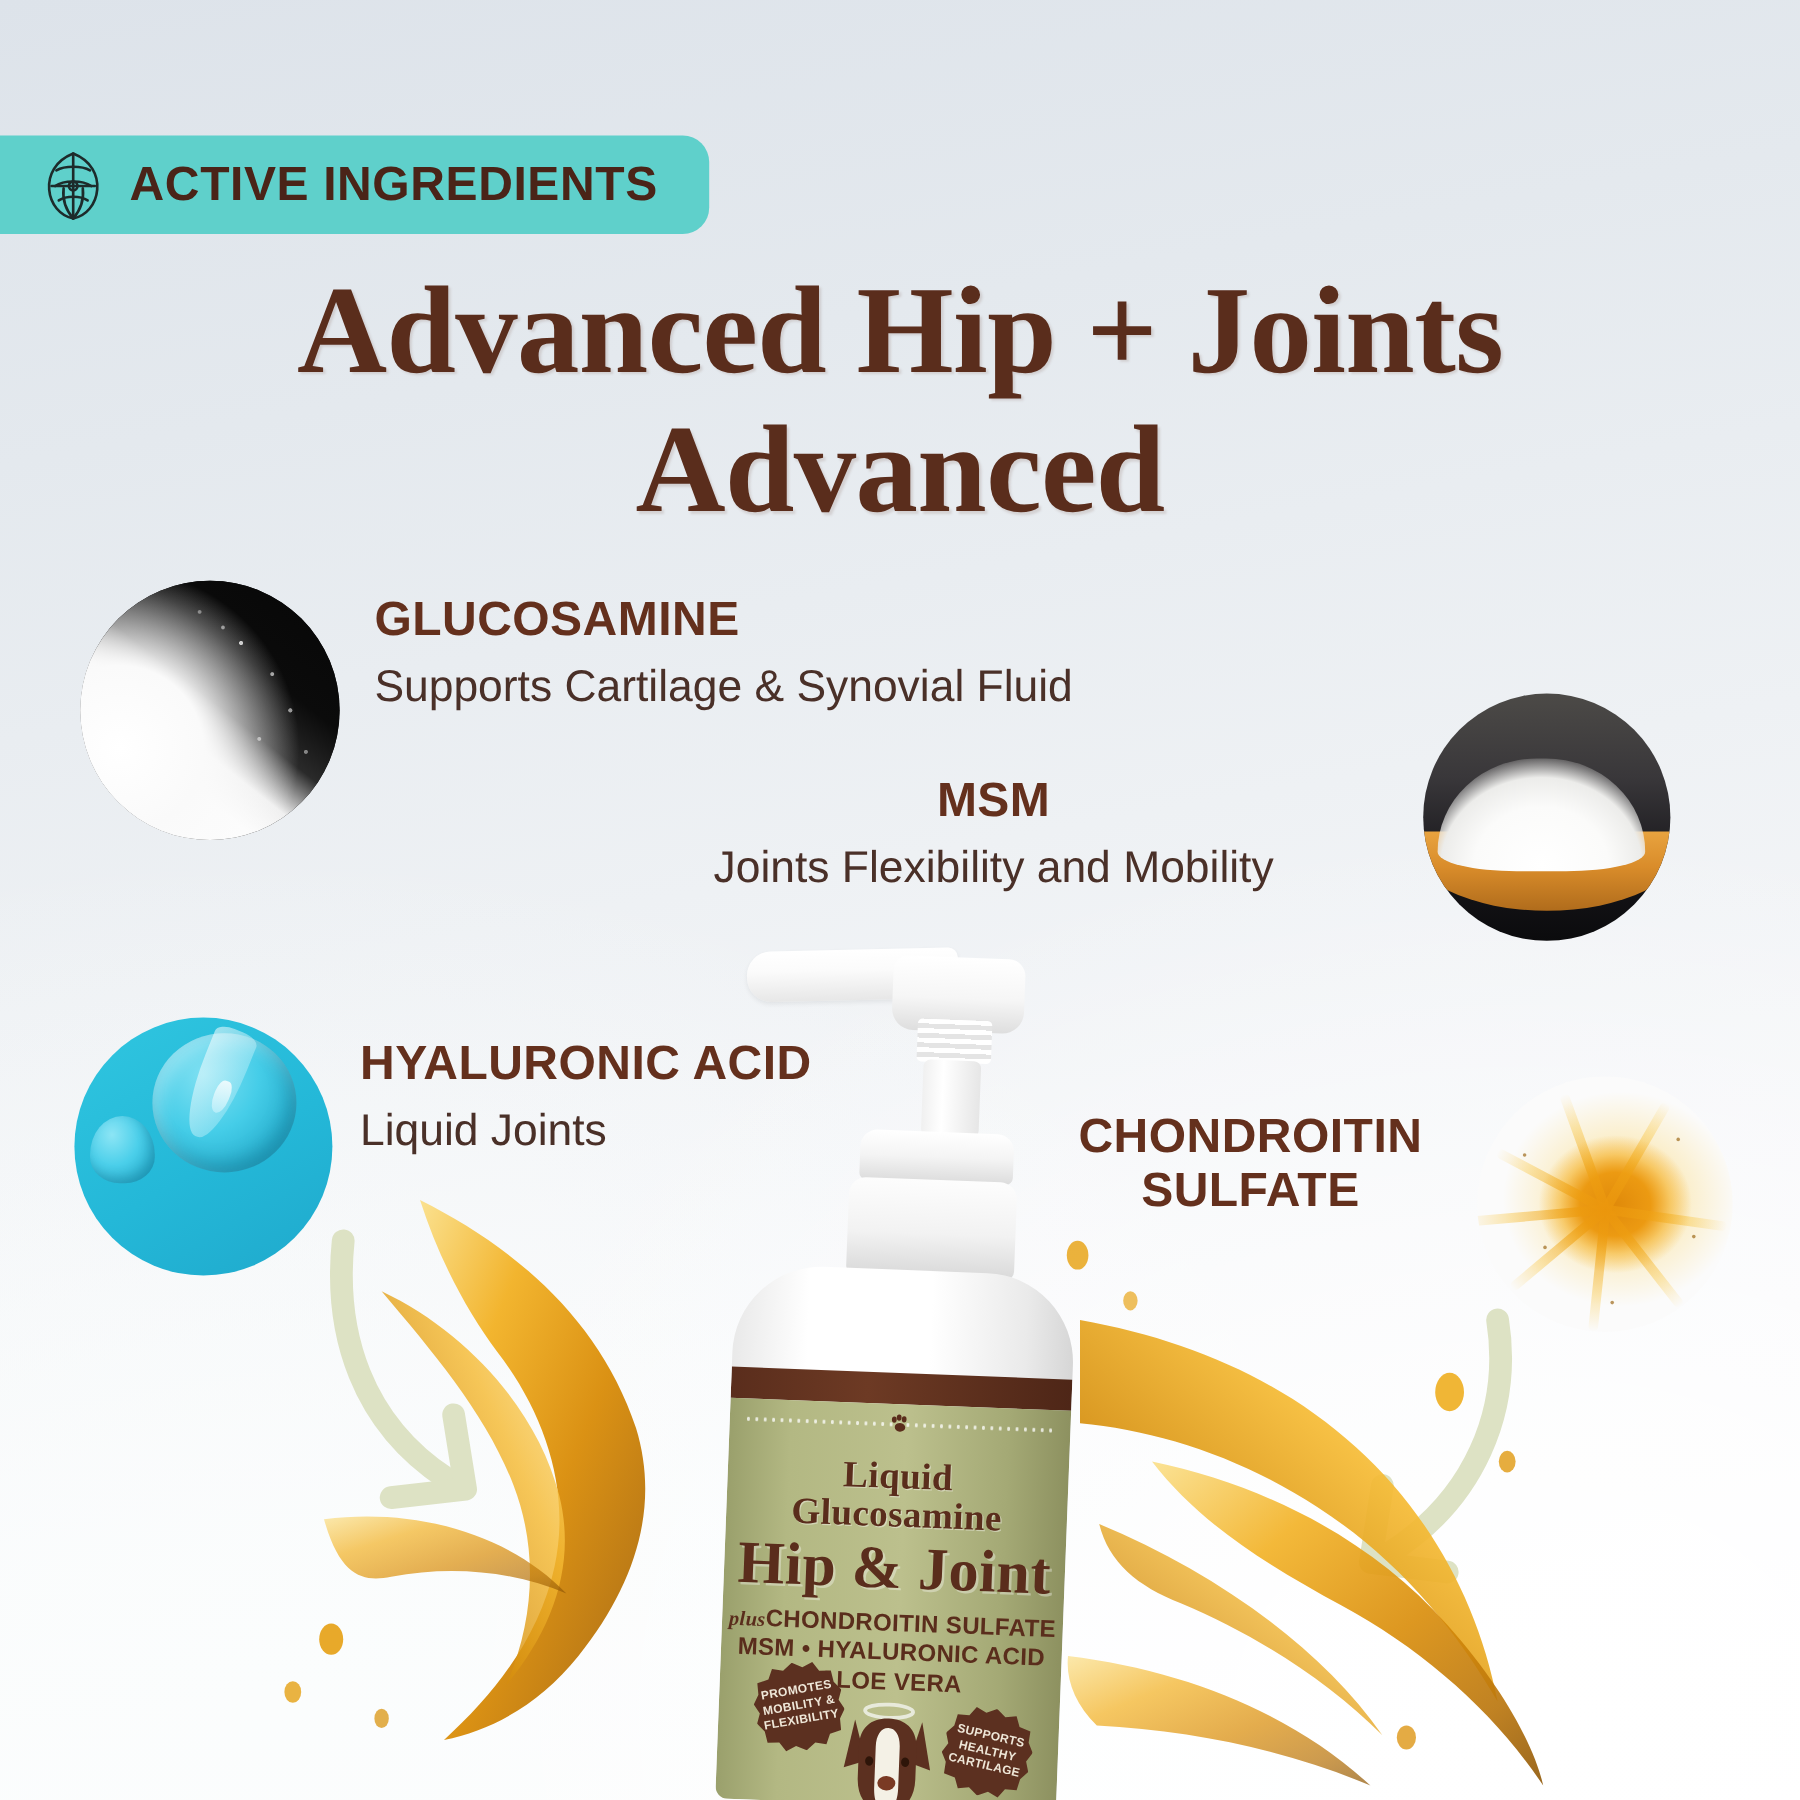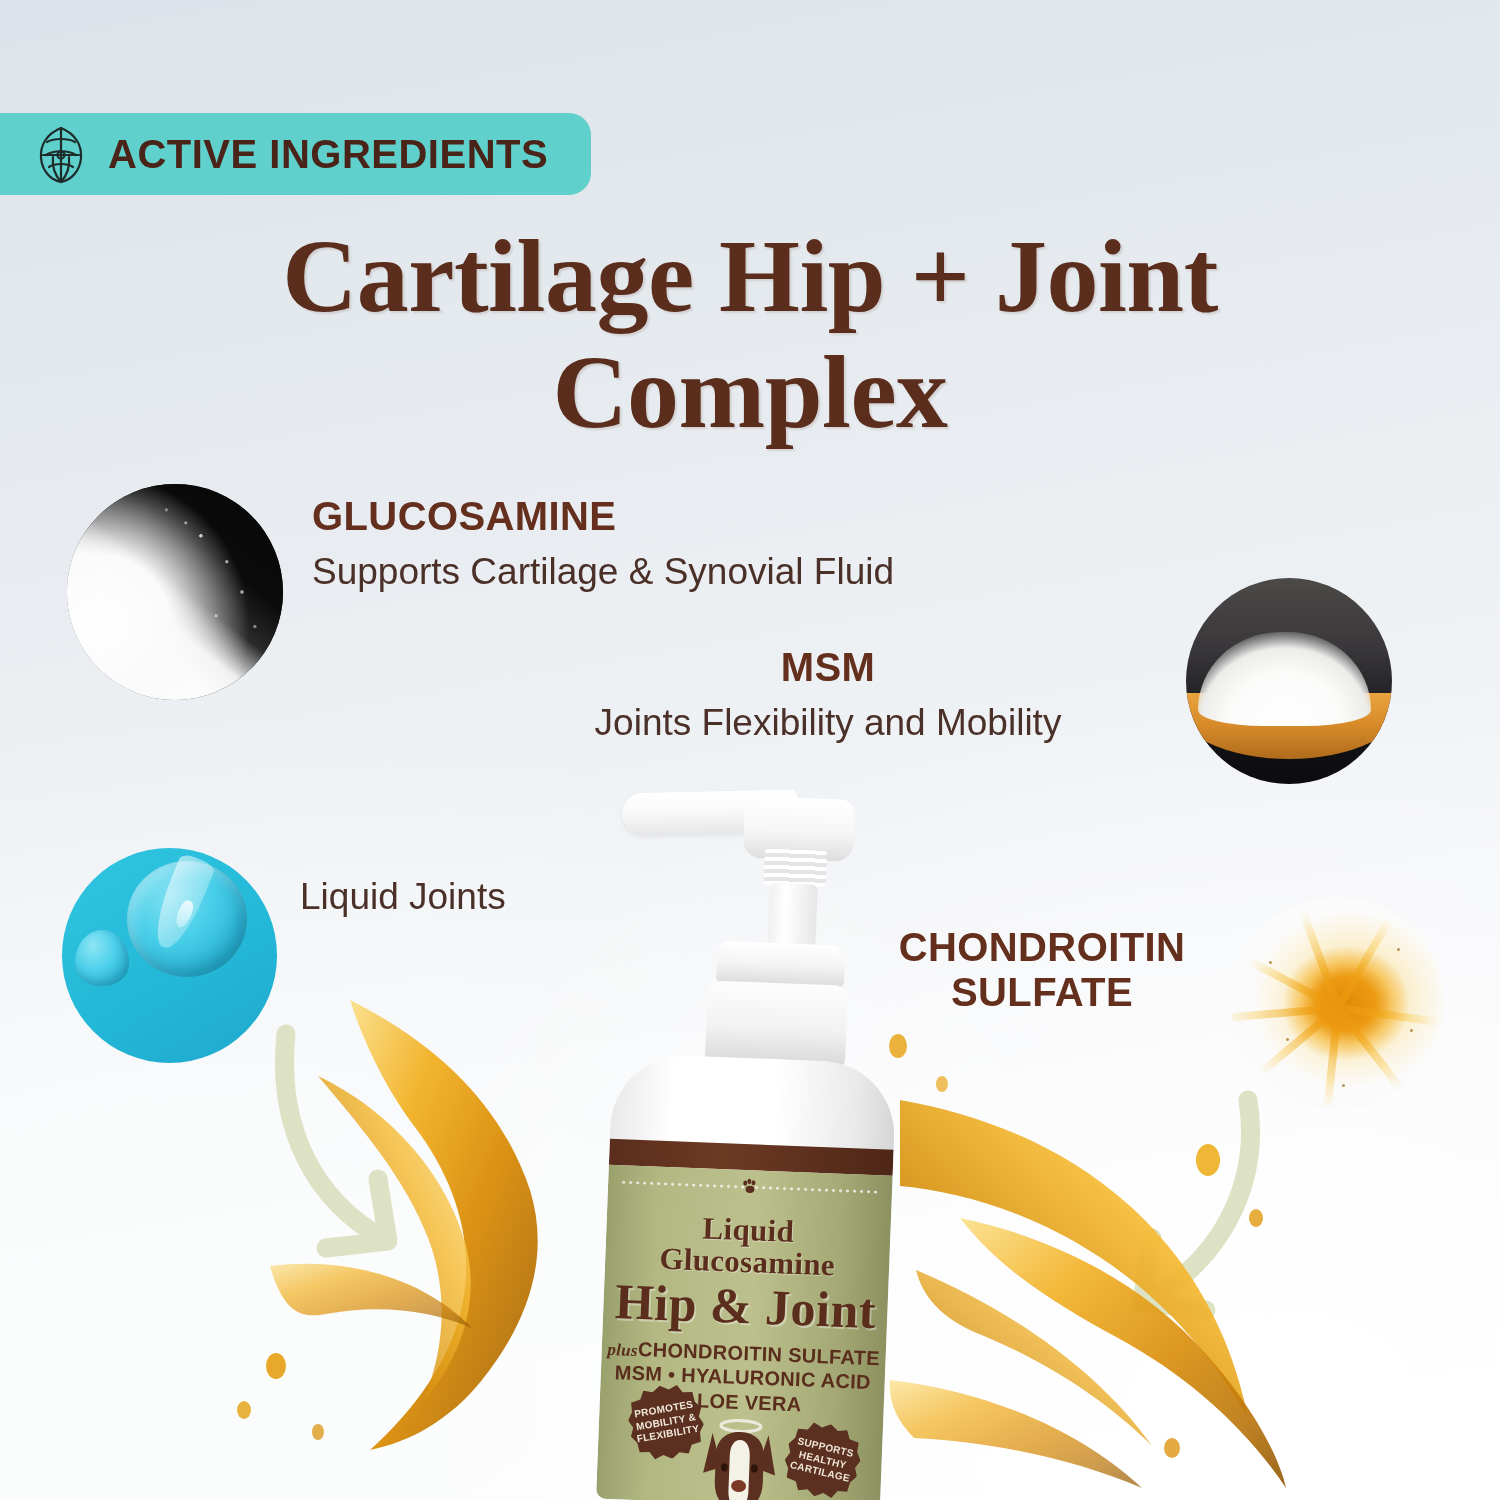--- a/index.html
+++ b/index.html
@@ -369,22 +369,22 @@
         <path d="M7 31 L43 31"></path>
         <path d="M25 58 C18 50 16 42 17 33"></path>
         <path d="M25 58 C32 50 34 42 33 33"></path>
       </g>
       <circle cx="25" cy="31" r="3.6" fill="none" stroke="#1d2b2b" stroke-width="2.2"></circle>
     </svg>
     <div class="badge-label">ACTIVE INGREDIENTS</div>
   </div>
 
   <div class="headline">
-    <div>Cartilage Hip + Joint</div>
-    <div>Complex</div>
+    <div>Advanced Hip + Joints</div>
+    <div>Advanced</div>
   </div>
 
   <div class="circle" id="circ-glucosamine"></div>
   <div class="ing" id="ing-glucosamine">
     <div class="ing-name">GLUCOSAMINE</div>
     <div class="ing-desc">Supports Cartilage &amp; Synovial Fluid</div>
   </div>
 
   <div class="circle" id="circ-msm">
     <div class="msm-spoon"></div>
@@ -395,20 +395,21 @@
     <div class="ing-desc">Joints Flexibility and Mobility</div>
   </div>
 
   <div class="circle" id="circ-hyaluronic">
     <div class="ha-blob-big"></div>
     <div class="ha-blob-small"></div>
     <div class="ha-pipette"></div>
     <div class="ha-tip"></div>
   </div>
   <div class="ing" id="ing-hyaluronic">
+    <div class="ing-name">HYALURONIC ACID</div>
     <div class="ing-desc">Liquid Joints</div>
   </div>
 
   <div class="circle" id="circ-chondroitin">
     <div class="cs-splash"></div>
     <div class="cs-ray" style="transform:rotate(8deg)"></div>
     <div class="cs-ray" style="transform:rotate(52deg)"></div>
     <div class="cs-ray" style="transform:rotate(96deg)"></div>
     <div class="cs-ray" style="transform:rotate(140deg)"></div>
     <div class="cs-ray" style="transform:rotate(175deg) scaleX(1.15)"></div>

